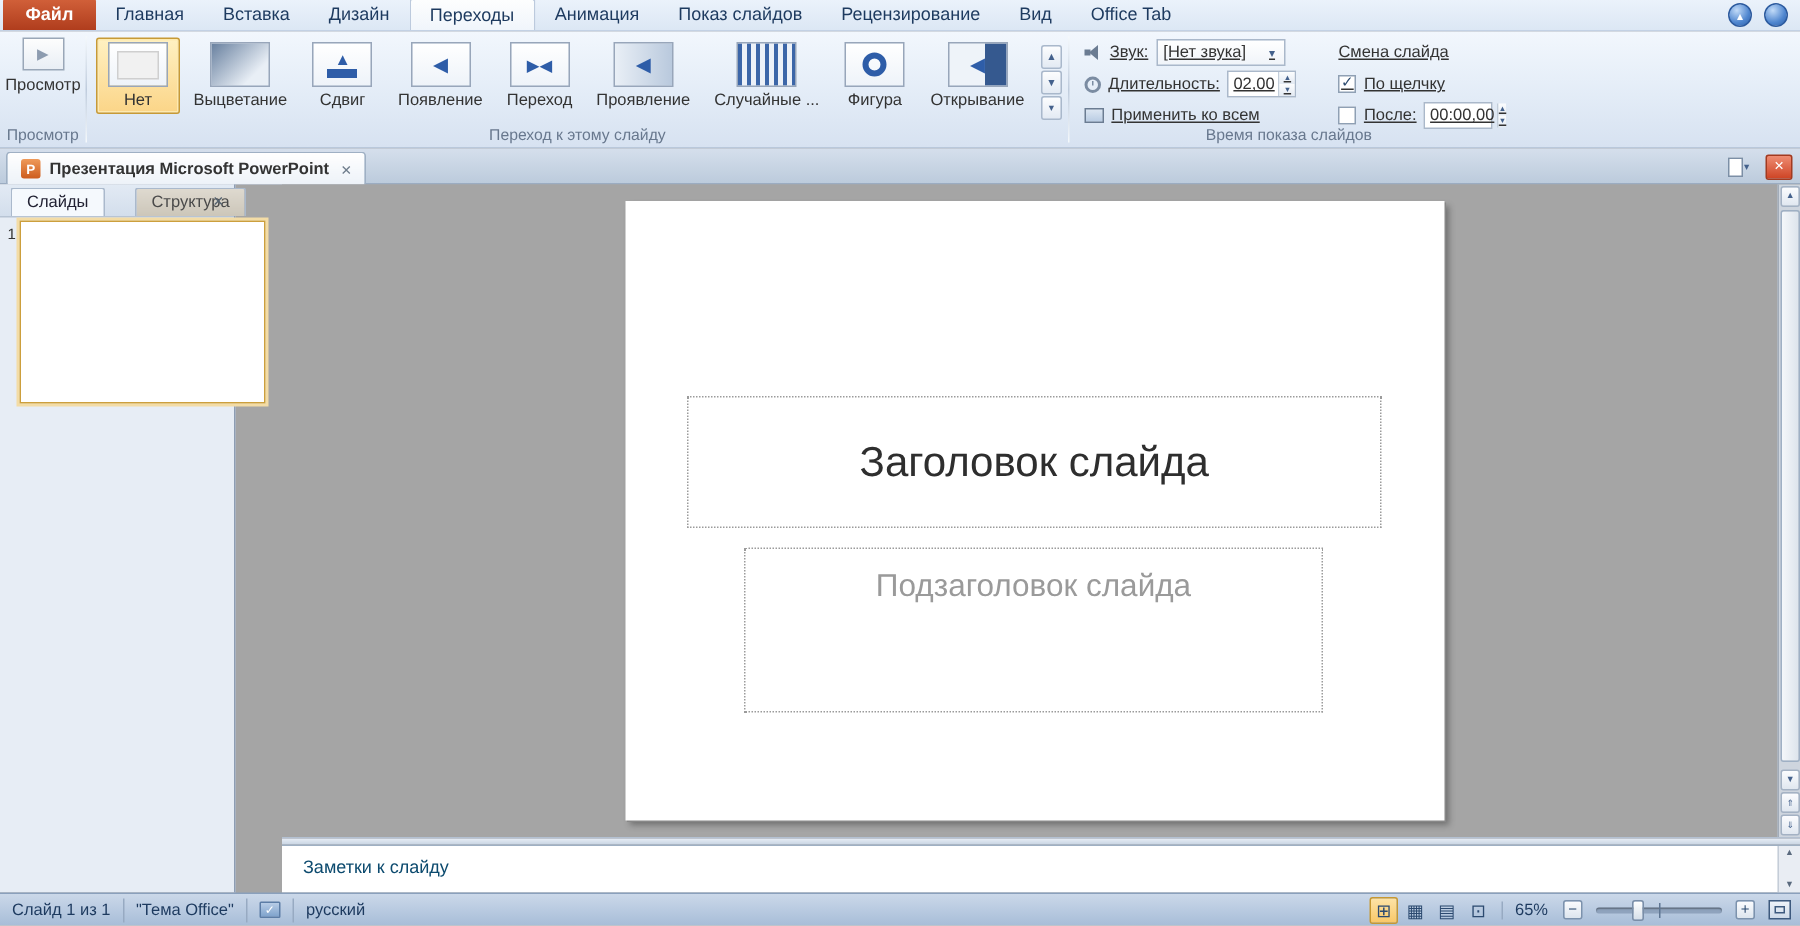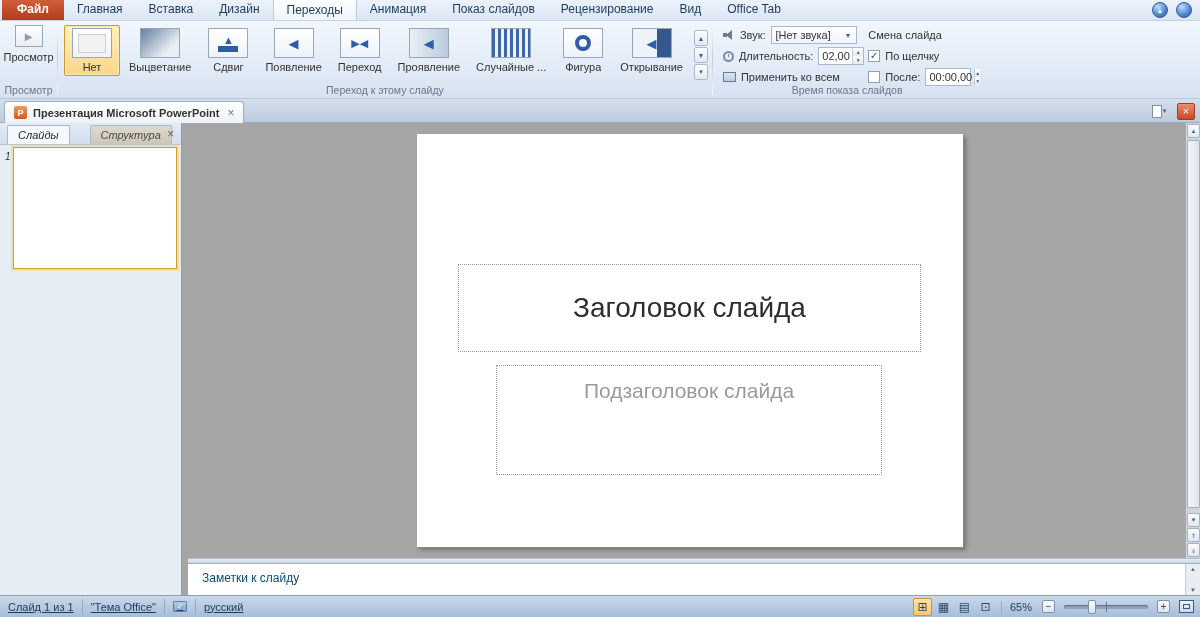--- a/index.html
+++ b/index.html
@@ -54,21 +54,21 @@
   .i-shape .ring { width:16px; height:16px; border:4px solid #2e5da8; border-radius:50%; }
   .i-uncover { background:linear-gradient(90deg,#eef3f9 0 62%,#35598f 62%); }
   .gscroll { width:14px; margin:5px 2px 0 3px; display:flex; flex-direction:column; gap:1px; }
   .gs-btn { height:16px; border:1px solid #a9b8cb; border-radius:2px; background:linear-gradient(#fcfdfe,#e3eaf3);
     font-size:7px; color:#44618c; display:flex; align-items:center; justify-content:center; }
   .effect-btn { width:60px; margin:5px 2px 0 2px; text-align:center; color:#9aa4b2; }
   .effect-icon { width:30px; height:26px; margin:0 auto 3px; border:1px solid #b9c2cd;
     background:linear-gradient(#f3f5f8,#e1e5ea); }
   .effect-text { font-size:11px; line-height:12px; }
 
-  .g-timing { padding:5px 10px 0 10px; display:flex; gap:4px; }
+  .g-timing { padding:5px 10px 0 10px; display:flex; gap:28px;text-decoration:underline; }
   .t-col { display:flex; flex-direction:column; gap:3px; }
   .t-row { display:flex; align-items:center; height:18px; gap:5px; white-space:nowrap; }
   .dropdown { width:86px; height:18px; border:1px solid #aab8ca; background:linear-gradient(#ffffff,#f0f4f9);
     display:flex; align-items:center; justify-content:space-between; padding:0 2px 0 4px; }
   .dd-arrow { width:11px; text-align:center; color:#44618c; font-size:8px; }
   .spin { width:46px; height:18px; border:1px solid #aab8ca; background:#fff; display:flex; }
   .spin .val { flex:1; padding:2px 2px 0 3px; }
   .spin .btns { width:11px; display:flex; flex-direction:column; border-left:1px solid #c2cdd9; }
   .spin .btns div { flex:1; font-size:5px; color:#44618c; display:flex; align-items:center; justify-content:center;
     background:linear-gradient(#fcfdfe,#e3eaf3); }
@@ -93,21 +93,21 @@
   .dtab-close { color:#6f7d8c; font-size:12px; margin-left:2px; font-weight:normal; }
   .doctab-controls { position:absolute; right:5px; top:3px; display:flex; gap:6px; align-items:center; }
   .newtab-btn { width:24px; height:18px; display:flex; align-items:center; gap:1px; justify-content:center; }
   .newtab-btn .page { width:10px; height:13px; background:#fff; border:1px solid #7c8fa6; }
   .newtab-btn .arr { font-size:7px; color:#44618c; }
   .closedoc-btn { width:18px; height:17px; border-radius:2px; background:linear-gradient(#ee8c72,#ce4425);
     border:1px solid #a23a20; color:#fff; font-size:11px; display:flex; align-items:center; justify-content:center; }
 
   
   .workspace { position:absolute; top:123px; left:0; right:0; bottom:22px; }
-  .left-panel { position:absolute; left:0; top:0; bottom:0; width:182px; background:#e7edf5; border-right:1px solid #8d9db3;font-style:italic; }
+  .left-panel { position:absolute; left:0; top:0; bottom:0; width:157px; background:#e7edf5; border-right:1px solid #8d9db3; }
   .lp-tabs { height:22px; display:flex; align-items:flex-end; padding-left:7px;
     background:linear-gradient(#e2eaf4,#d3deec); border-bottom:1px solid #b7c4d4; position:relative; }
   .lp-tab { height:19px; line-height:18px; padding:0 10px; border:1px solid #aab9cc; border-bottom:none;
     border-radius:2px 2px 0 0; }
   .lp-tab.active { background:#f5f9fd; color:#223; }
   .lp-tab.inactive { background:linear-gradient(#ded9cf,#ccc6b9); color:#4a4a4a; margin-left:20px; }
   .lp-close { position:absolute; right:7px; top:4px; font-size:12px; color:#55626f; }
   .thumb-num { position:absolute; left:5px; top:28px; font-size:10px; color:#333; }
   .thumb { position:absolute; left:13px; top:24px; width:164px; height:122px; background:#fff;
     border:1px solid #cc9f3d; box-shadow:0 0 0 2px #f3dca6; }
@@ -134,21 +134,21 @@
   .notes { position:absolute; left:0; right:0; top:441px; bottom:0; background:#fff; }
   .notes-text { padding:7px 0 0 14px; font-size:12px; color:#0c4a6e; }
   .notes-scroll { position:absolute; right:0; top:0; bottom:0; width:15px; border-left:1px solid #c5cdd8;
     background:#e9edf3; display:flex; flex-direction:column; justify-content:space-between; align-items:center;
     padding:2px 0; font-size:6px; color:#5a6a7e; }
 
   
   .statusbar { position:absolute; left:0; right:0; bottom:0; height:22px;
     background:linear-gradient(#cbd8e9,#a7bdd8); border-top:1px solid #8aa0bc; display:flex; align-items:center;
     color:#1d3a5f; }
-  .sb-item { padding:0 8px; height:16px; display:flex; align-items:center; gap:5px; border-right:1px solid #97aac2;text-decoration:underline; }
+  .sb-item { padding:0 8px; height:16px; display:flex; align-items:center; gap:5px; border-right:1px solid #97aac2; }
   .sb-item.noborder { border-right:none; }
   .spell-ic { width:14px; height:11px; background:linear-gradient(#b7cce6,#7fa3cc); border:1px solid #5c7da6;
     border-radius:1px; color:#fff; font-size:8px; display:flex; align-items:center; justify-content:center; }
   .sb-right { margin-left:auto; display:flex; align-items:center; padding-right:6px; gap:2px; }
   .view-btn { width:19px; height:18px; display:flex; align-items:center; justify-content:center; font-size:12px;
     color:#2c4a70; border:1px solid transparent; border-radius:2px; }
   .view-btn.active { background:linear-gradient(#fde3a7,#f9c868); border-color:#c69833; }
   .zoom-label { padding:0 8px; border-left:1px solid #97aac2; margin-left:4px; }
   .zoom-btn { width:13px; height:13px; border:1px solid #7c92ad; border-radius:2px;
     background:linear-gradient(#fbfcfe,#dde5ee); color:#2c4a70; font-size:10px; line-height:10px;

